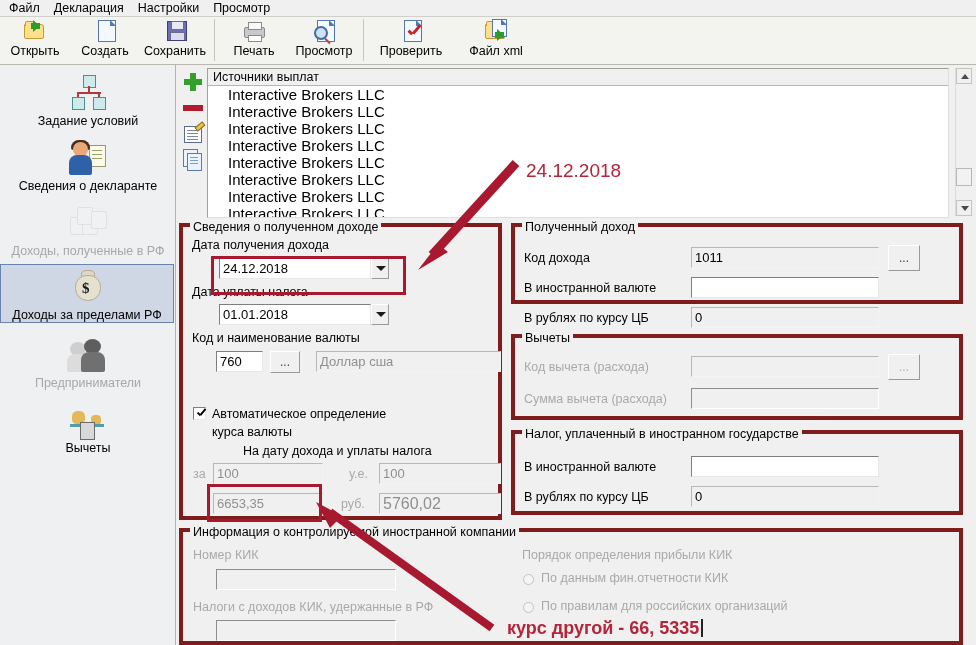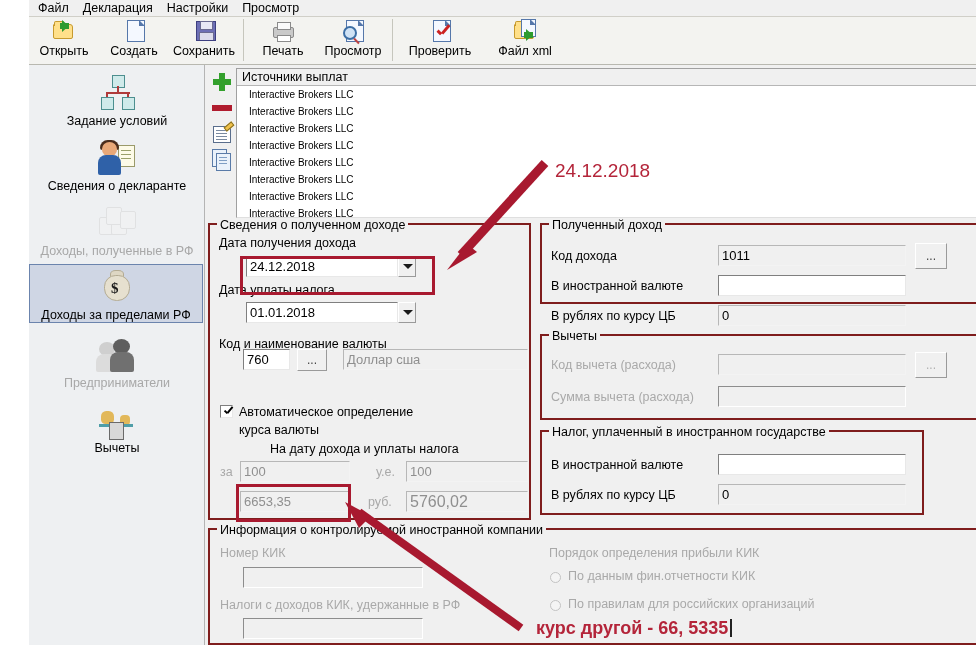--- a/index.html
+++ b/index.html
@@ -10,21 +10,20 @@
     width: 976px; height: 645px;
     font-family: "Liberation Sans", sans-serif;
     font-size: 12px;
     color: #000;
     overflow: hidden;
     position: relative;
   }
   .app {
     position: absolute; inset: 0;
     background: #f0f0f0;
-    margin-left: 29px;
   }
 
   
   .menubar {
     position: absolute; left: 0; top: 0; width: 976px; height: 17px;
     background: #f0f0f0;
     border-bottom: 1px solid #d0cfc8;
     display: flex; align-items: center;
     padding-left: 2px;
     box-sizing: border-box;
@@ -189,36 +188,36 @@
     border-top:1px solid #a0a0a0; border-left:1px solid #a0a0a0;
     border-right:1px solid #dfdfdf; border-bottom:1px solid #dfdfdf;
     overflow:hidden;
   }
   .listhead {
     height:17px; background:#f0f0f0; border-bottom:1px solid #b6b6b6;
     display:flex; align-items:center; padding-left:5px; font-size:12.5px;
     box-sizing:border-box;
   }
   .listrow {
-    height:17px; line-height:17px; padding-left:12px; font-size:10px; white-space:nowrap;
+    height:17px; line-height:17px; padding-left:20px; font-size:15px; white-space:nowrap;
   }
   .vscroll{
     position:absolute; left:955px; top:68px; width:16px; height:148px;
     background:#f0f0f0; border-left:1px solid #dcdcdc;
   }
   .vsbtn{ width:16px; height:16px; background:#f0f0f0; border:1px solid #c4c4c4; box-sizing:border-box; position:relative;}
   .vsbtn .tri{position:absolute;left:4px;width:0;height:0;border-left:4px solid transparent;border-right:4px solid transparent;}
   .vsbtn .tri.up{top:5px;border-bottom:5px solid #4a4a4a;}
   .vsbtn .tri.dn{top:5px;border-top:5px solid #4a4a4a;}
   .vsthumb{position:absolute;left:0;top:100px;width:16px;height:18px;background:#f2f2f2;border:1px solid #b8b8b8;box-sizing:border-box;}
 
   
   .gb {
     position: absolute;
-    border: 2px solid #7f1d1d;
+    border: 4px solid #7f1d1d;
     box-sizing: border-box;
   }
   .gb > .gbt {
     position: absolute; top: -7px; left: 7px;
     background: #f0f0f0; padding: 0 3px;
     font-size: 12.5px; white-space: nowrap;
   }
 
   .lbl { font-size: 12.5px; white-space: nowrap; }
   .lbl.dim { color:#a9a9a9; }
@@ -484,21 +483,21 @@
     <div class="combo-btn" style="left:188px;top:31px;height:21px">
         <div class="tri"></div>
       </div>
 
     <div class="lbl" style="position:absolute;left:9px;top:58px">Дата уплаты налога</div>
     <div class="fld" style="left:36px;top:77px;width:152px;height:21px;line-height:19px;font-size:13px">01.01.2018</div>
     <div class="combo-btn" style="left:188px;top:77px;height:21px">
         <div class="tri"></div>
       </div>
 
-    <div class="lbl" style="position:absolute;left:9px;top:112px">Код и наименование валюты</div>
+    <div class="lbl" style="position:absolute;left:9px;top:104px">Код и наименование валюты</div>
     <div class="fld" style="left:33px;top:124px;width:47px;height:21px;line-height:19px;font-size:13px">760</div>
     <div class="btn3" style="left:87px;top:124px;width:30px;height:22px;line-height:20px">...</div>
     <div class="fld ro dimtext" style="left:133px;top:124px;width:185px;height:21px;line-height:19px;font-size:13px">Доллар сша</div>
 
     <div class="chk" style="left:10px;top:180px"></div>
     <div class="lbl" style="position:absolute;left:29px;top:180px">Автоматическое определение</div>
     <div class="lbl" style="position:absolute;left:29px;top:198px">курса валюты</div>
     <div class="lbl" style="position:absolute;left:60px;top:217px">На дату дохода и уплаты налога</div>
 
     <div class="lbl dim" style="position:absolute;left:10px;top:240px">за</div>
@@ -527,21 +526,21 @@
   <div class="gb" style="left:511px; top:334px; width:452px; height:86px;">
     <div class="gbt dimtitle">Вычеты</div>
     <div class="lbl dim" style="position:absolute;left:9px;top:22px">Код вычета (расхода)</div>
     <div class="fld ro" style="left:176px;top:18px;width:188px;height:21px"></div>
     <div class="btn3 dim" style="left:373px;top:16px;width:32px;height:26px;line-height:24px">...</div>
 
     <div class="lbl dim" style="position:absolute;left:9px;top:54px">Сумма вычета (расхода)</div>
     <div class="fld empty-raised" style="left:176px;top:50px;width:188px;height:21px"></div>
   </div>
 
-  <div class="gb" style="left:511px; top:430px; width:384px; height:85px;">
+  <div class="gb" style="left:511px; top:430px; width:452px; height:85px;">
     <div class="gbt">Налог, уплаченный в иностранном государстве</div>
     <div class="lbl" style="position:absolute;left:9px;top:26px">В иностранной валюте</div>
     <div class="fld" style="left:176px;top:22px;width:188px;height:21px"></div>
 
     <div class="lbl" style="position:absolute;left:9px;top:56px">В рублях по курсу ЦБ</div>
     <div class="fld ro" style="left:176px;top:52px;width:188px;height:21px;line-height:19px;font-size:13px;color:#000">0</div>
   </div>
 
   <div class="gb" style="left:179px; top:528px; width:784px; height:117px;">
     <div class="gbt dim">Информация о контролируемой иностранной компании</div>

